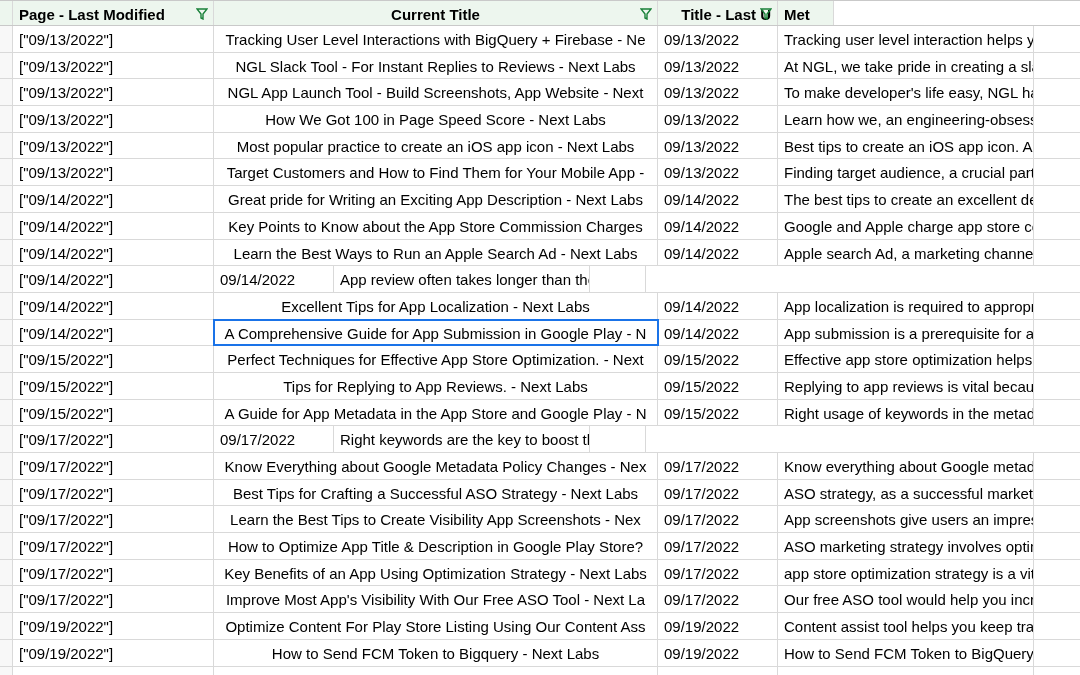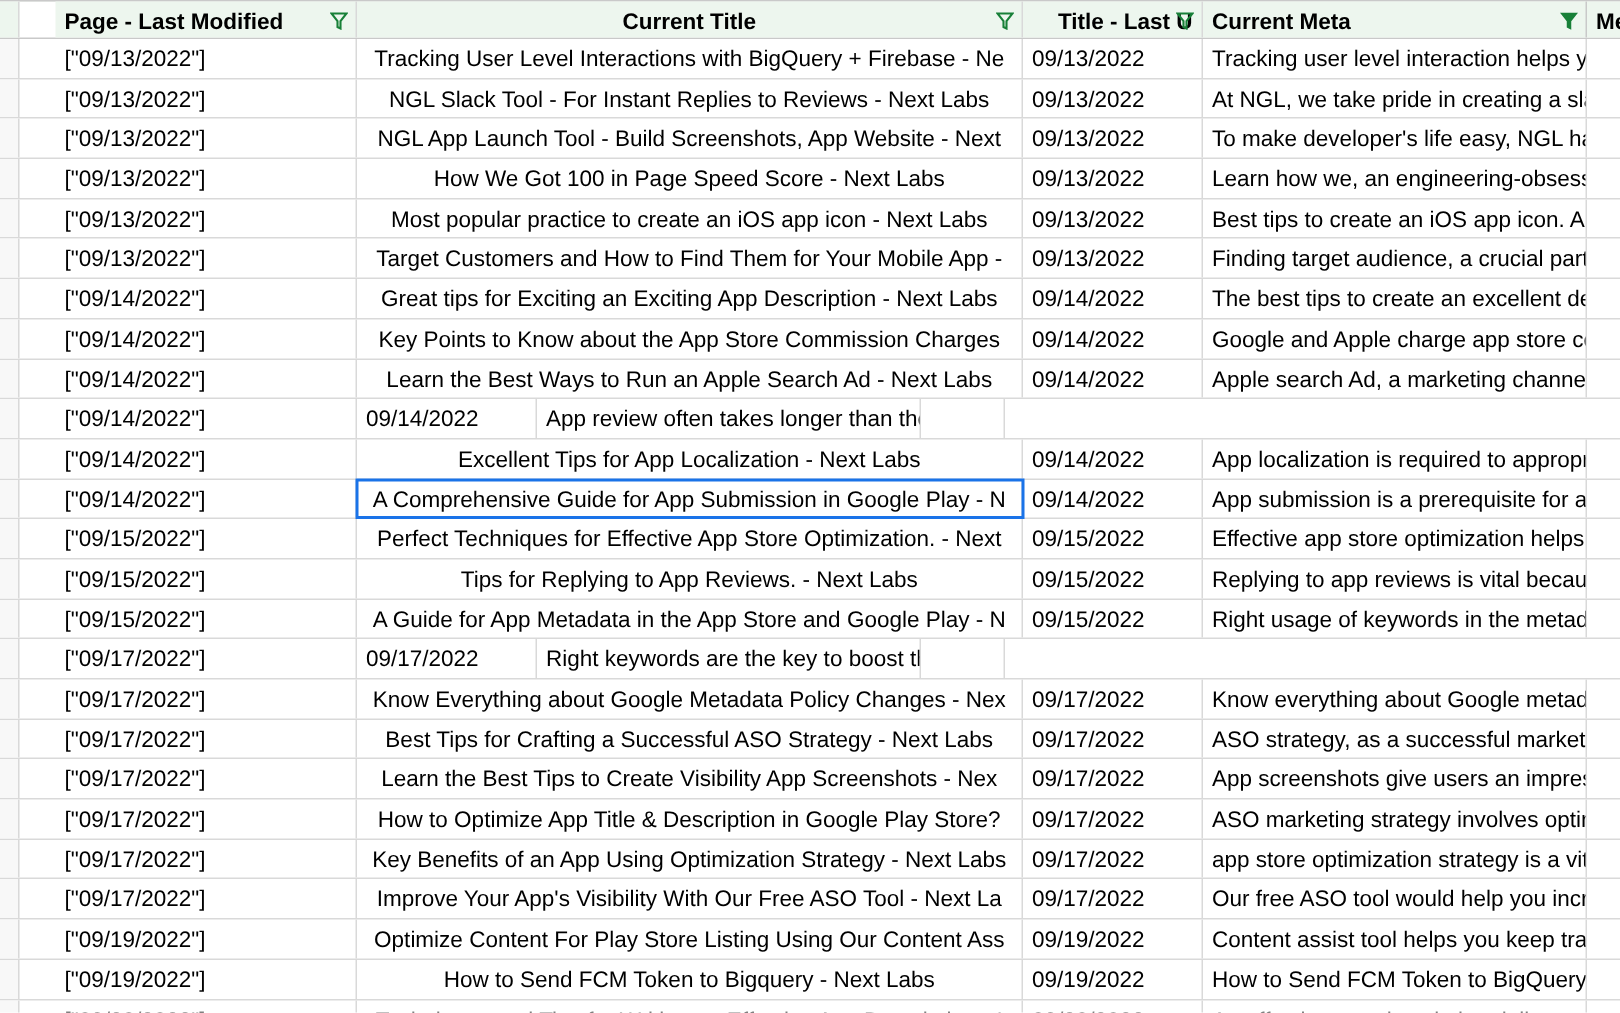--- a/index.html
+++ b/index.html
@@ -36,21 +36,21 @@
   }
   .cell {
     border-right: 1px solid #d9d9d9;
     padding: 4px 6px 0 6px;
     white-space: nowrap;
     overflow: hidden;
     position: relative;
     line-height: 20px;
   }
   .row-gutter { flex: 0 0 12px; background: #f8f8f8; border-right: 1px solid #d9d9d9; }
-  .col-page   { flex: 0 0 201px; margin-left: 24px; }
+  .col-page   { flex: 0 0 201px; }
   .col-title  { flex: 0 0 444px; text-align: center; }
   .col-tdate  { flex: 0 0 120px; }
   .col-meta   { flex: 0 0 256px; }
   .col-met2   { flex: 0 0 56px; }
   .header-row .col-meta { border-right-color: #c9c9c9; }
 
   .filter-icon {
     position: absolute;
     right: 4px;
     top: 7px;
@@ -93,28 +93,20 @@
       </span>
     </div>
     <div class="cell col-tdate" style="text-align:right">
       <span>Title - Last U</span>
       <span class="filter-icon">
         <svg width="12" height="12" viewBox="0 0 12 12">
             <path d="M1 1h10L7 6v5l-2-1V6L1 1z" fill="none" stroke="#188038" stroke-width="1.4"></path>
           </svg>
       </span>
     </div>
-    <div class="cell col-meta">
-      <span>Current Meta</span>
-      <span class="filter-icon">
-        <svg width="12" height="12" viewBox="0 0 12 12">
-            <path d="M1 1h10L7 6v5l-2-1V6L1 1z" fill="#188038" stroke="#188038" stroke-width="1"></path>
-          </svg>
-      </span>
-    </div>
     <div class="cell col-met2">
       <span>Met</span>
     </div>
   </div>
 
   <div id="rows-container">
       <div class="row">
         <div class="cell row-gutter"></div>
         <div class="cell col-page">["09/13/2022"]</div>
         <div class="cell col-title">Tracking User Level Interactions with BigQuery + Firebase - Ne</div>
@@ -158,21 +150,21 @@
         <div class="cell row-gutter"></div>
         <div class="cell col-page">["09/13/2022"]</div>
         <div class="cell col-title">Target Customers and How to Find Them for Your Mobile App -</div>
         <div class="cell col-tdate">09/13/2022</div>
         <div class="cell col-meta">Finding target audience, a crucial part</div>
         <div class="cell col-met2"></div>
       </div>
       <div class="row">
         <div class="cell row-gutter"></div>
         <div class="cell col-page">["09/14/2022"]</div>
-        <div class="cell col-title">Great tips for Exciting an Exciting App Description - Next Labs</div>
+        <div class="cell col-title">Great pride for Writing an Exciting App Description - Next Labs</div>
         <div class="cell col-tdate">09/14/2022</div>
         <div class="cell col-meta">The best tips to create an excellent de</div>
         <div class="cell col-met2"></div>
       </div>
       <div class="row">
         <div class="cell row-gutter"></div>
         <div class="cell col-page">["09/14/2022"]</div>
         <div class="cell col-title">Key Points to Know about the App Store Commission Charges</div>
         <div class="cell col-tdate">09/14/2022</div>
         <div class="cell col-meta">Google and Apple charge app store co</div>
@@ -276,21 +268,21 @@
         <div class="cell row-gutter"></div>
         <div class="cell col-page">["09/17/2022"]</div>
         <div class="cell col-title">Key Benefits of an App Using Optimization Strategy - Next Labs</div>
         <div class="cell col-tdate">09/17/2022</div>
         <div class="cell col-meta">app store optimization strategy is a vita</div>
         <div class="cell col-met2"></div>
       </div>
       <div class="row">
         <div class="cell row-gutter"></div>
         <div class="cell col-page">["09/17/2022"]</div>
-        <div class="cell col-title">Improve Your App's Visibility With Our Free ASO Tool - Next La</div>
+        <div class="cell col-title">Improve Most App's Visibility With Our Free ASO Tool - Next La</div>
         <div class="cell col-tdate">09/17/2022</div>
         <div class="cell col-meta">Our free ASO tool would help you incre</div>
         <div class="cell col-met2"></div>
       </div>
       <div class="row">
         <div class="cell row-gutter"></div>
         <div class="cell col-page">["09/19/2022"]</div>
         <div class="cell col-title">Optimize Content For Play Store Listing Using Our Content Ass</div>
         <div class="cell col-tdate">09/19/2022</div>
         <div class="cell col-meta">Content assist tool helps you keep trac</div>

